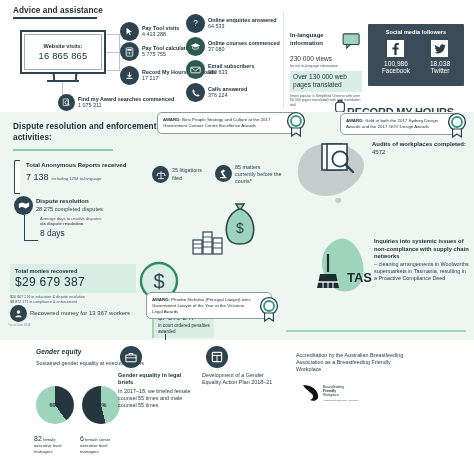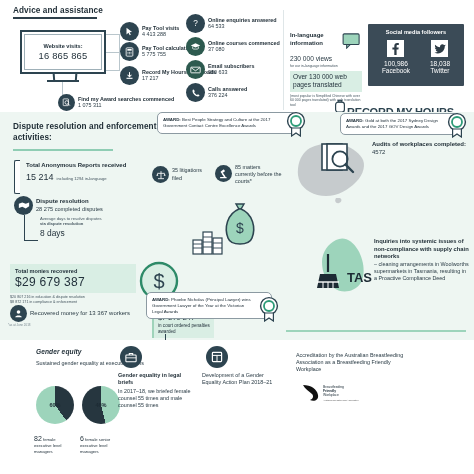--- a/index.html
+++ b/index.html
@@ -318,21 +318,21 @@
 
     <div id="dispute-head">
       <div class="sec-title" style="line-height:1.3;">Dispute resolution and enforcement activities:</div>
       <div class="rule green" style="margin-top:6px;"></div>
     </div>
 
     <div style="position:absolute;left:14px;top:48px;width:6px;height:34px;border:1.4px solid #2d4450;border-right:none;border-radius:2px 0 0 2px;background:#fff;"></div>
     <div style="position:absolute;left:26px;top:50px;width:150px;">
       <div class="lbl" style="font-size:6px;">Total Anonymous Reports received</div>
       <div style="display:flex;align-items:baseline;gap:3px;margin-top:2px;">
-        <span style="font-size:9px;">15 214</span>
+        <span style="font-size:9px;">7 138</span>
         <span class="tiny" style="font-size:4.2px;">including 1294 in-language</span>
       </div>
     </div>
 
     <div class="row" style="left:14px;top:84px;">
       <div class="ico" style="width:19px;height:19px;">
         <svg width="12" height="9" viewBox="0 0 14 10">
             <path d="M1 3 L5 1.4 L9 3 L13 1.4 L13 6 L9 8.4 L5 6.6 L1 8 Z" fill="#fff"></path>
           </svg>
       </div>

